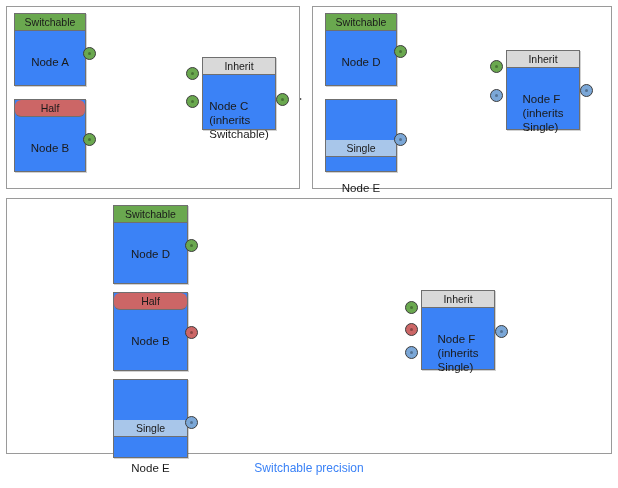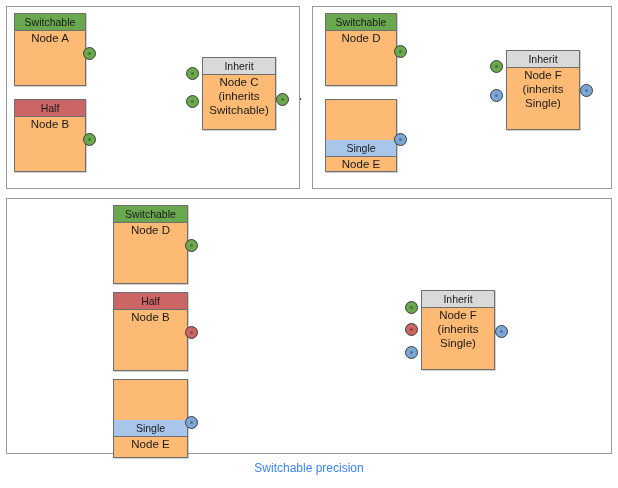--- a/index.html
+++ b/index.html
@@ -27,48 +27,48 @@
     box-sizing: border-box;
   }
   #panel-top-left  { left: 6px;   top: 6px;   width: 294px; height: 183px; }
   #panel-top-right { left: 312px; top: 6px;   width: 300px; height: 183px; }
   #panel-bottom    { left: 6px;   top: 198px; width: 606px; height: 256px; }
 
   .node {
     position: absolute;
     box-sizing: border-box;
     border: 1px solid #6f6f6f;
-    background: #fdba74;
+    background: #3b82f6;
     box-shadow: 1px 1px 0 rgba(0,0,0,0.18);
   }
   .node-header {
     box-sizing: border-box;
     border-bottom: 1px solid #6f6f6f;
     height: 17px;
     line-height: 16px;
     text-align: center;
     font-size: 10.5px;
     color: #1a1a1a;
     white-space: nowrap;
     overflow: hidden;
   }
   .hdr-switchable { background: #6aa84f; }
-  .hdr-half       { background: #cc6666; }
+  .hdr-half       { background: #cc6666; border-radius: 6px; }
   .hdr-single     { background: #a8c6ea; margin-top: 40px; }
   .hdr-inherit    { background: #d9d9d9; }
 
   .node-body {
     display: flex;
     align-items: flex-start;
     justify-content: center;
-    text-align: center;
+    text-align: left;
     font-size: 11.5px;
     color: #1a1a1a;
     line-height: 14px;
-    padding-top: 0;
+    padding-top: 24px;
     white-space: pre-line;
   }
 
   .port {
     position: absolute;
     width: 13px;
     height: 13px;
     border-radius: 50%;
     box-sizing: border-box;
     border: 1px solid #3d3d3d;

